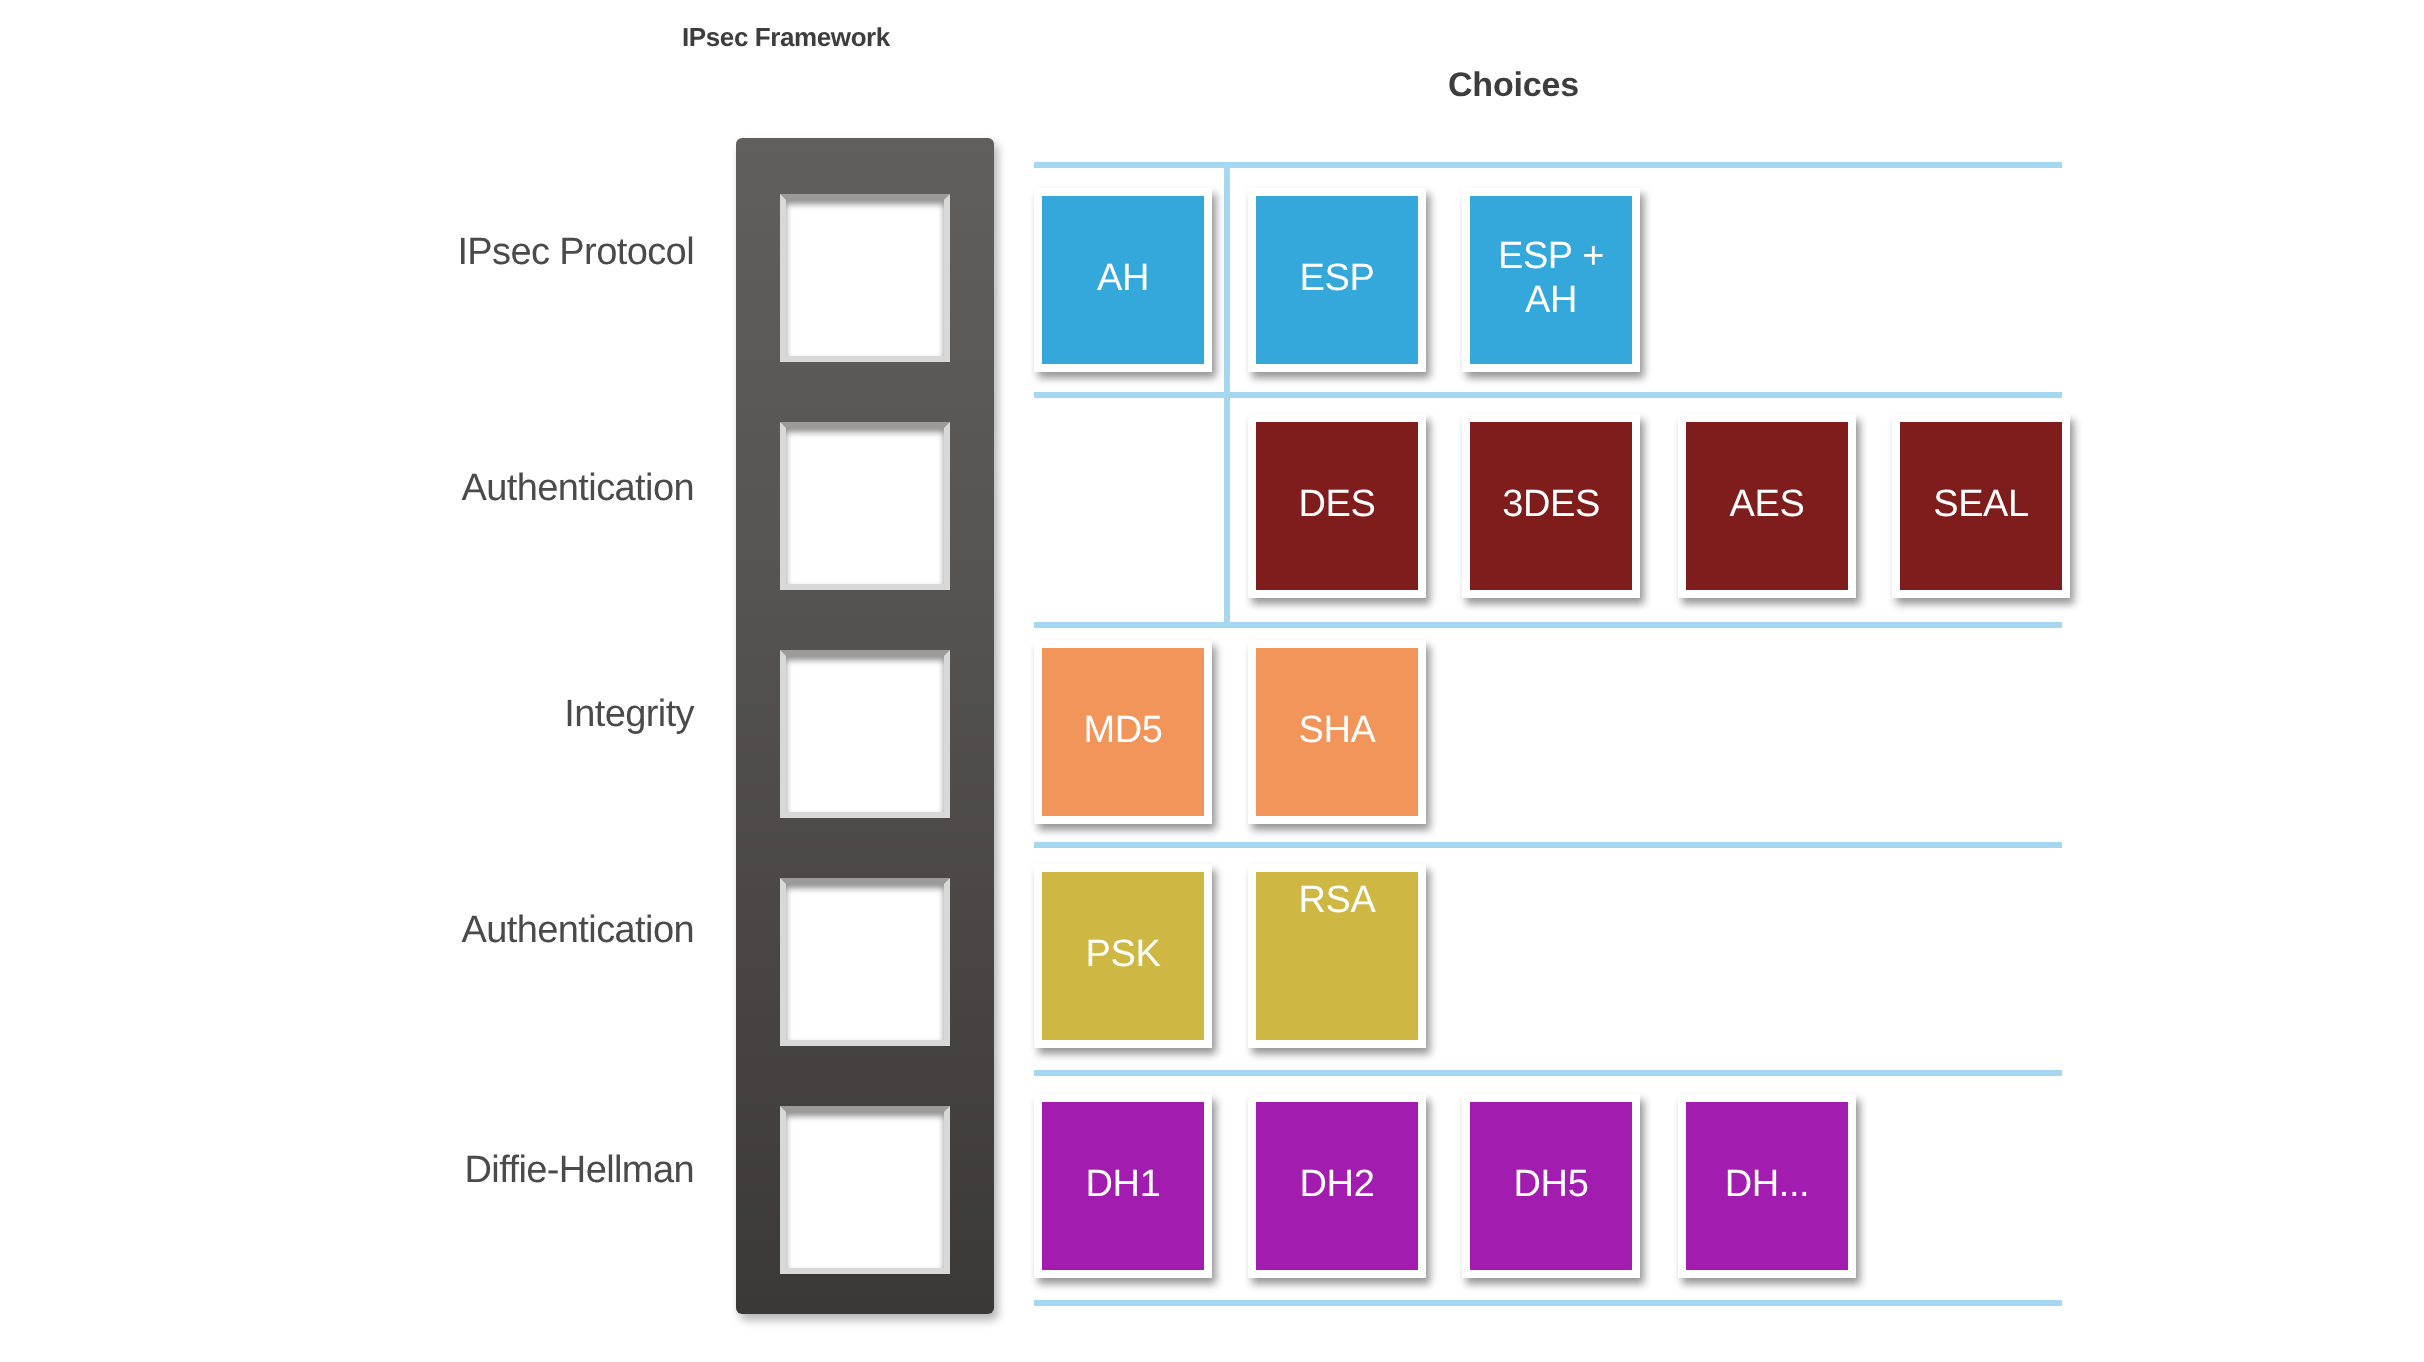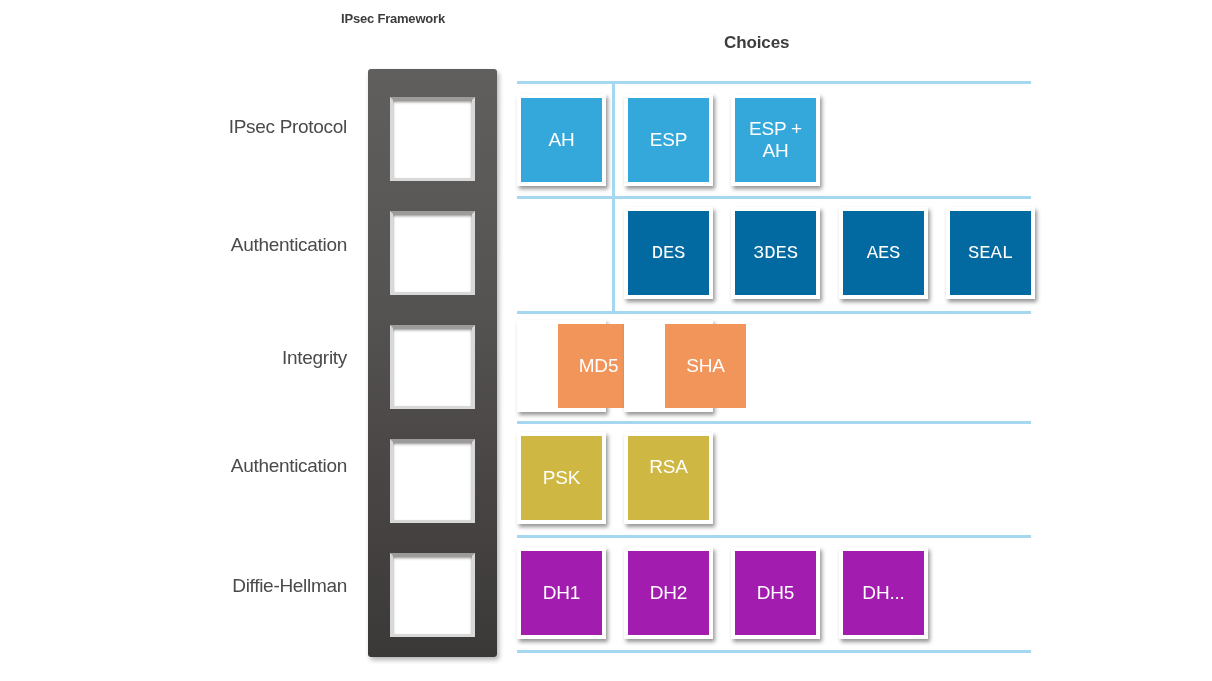--- a/index.html
+++ b/index.html
@@ -109,25 +109,25 @@
     box-sizing: border-box;
     display: flex;
     align-items: center;
     justify-content: center;
     text-align: center;
     color: #ffffff;
     font-size: 19px;
     line-height: 1.18;
     letter-spacing: -0.2px;
   }
-  .choice.align-top .fill { align-items: flex-start; padding-top: 20px; }
+  .choice.align-top .fill { align-items: flex-start; padding-top: 4px; }
 
   .c-blue   .fill { background: #35a8db; }
-  .c-purple .fill { background: #0369a1; font-family: Liberation Mono, monospace; }
-  .c-orange .fill { background: #f2955b; margin-left: 37px; }
+  .c-purple .fill { background: #7f1d1d; }
+  .c-orange .fill { background: #f2955b; }
   .c-gold   .fill { background: #ceb742; }
   .c-teal   .fill { background: #a21caf; }
 </style>
 </head>
 <body>
 
 <div class="title" id="title-framework">IPsec Framework</div>
 
 <div class="title" id="title-choices">Choices</div>
 

